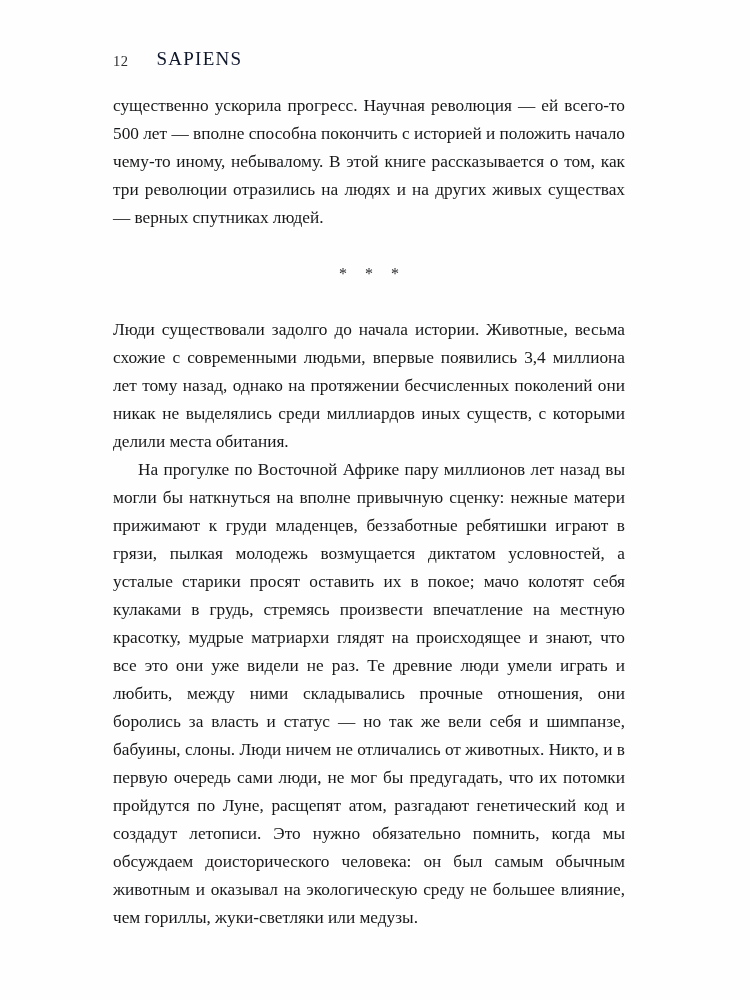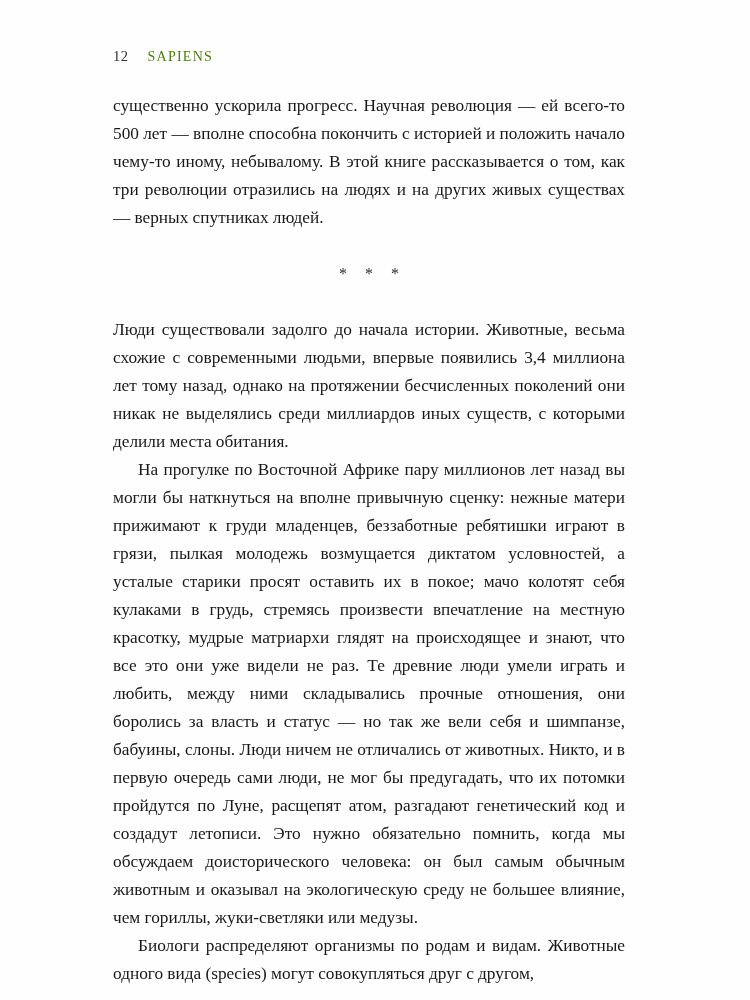--- a/index.html
+++ b/index.html
@@ -23,37 +23,37 @@
     box-sizing: border-box;
   }
 
   .running-head {
     position: absolute;
     top: 48px;
     left: 113px;
     width: 512px;
     display: flex;
     align-items: flex-end;
-    gap: 19px;
+    gap: 28px;
     color: #2a2b2d;
   }
 
   .folio {
     font-size: 14.5px;
     letter-spacing: 0.5px;
     font-variant-numeric: oldstyle-nums;
     color: #2d2e30;
   }
 
   .book-title {
-    font-size: 14px;
+    font-size: 19px;
     letter-spacing: 1.25px;
     font-variant: small-caps;
     text-transform: uppercase;
-    color: #4d7c0f;
+    color: #0f172a;
   }
 
   .text-block {
     position: absolute;
     top: 92px;
     left: 113px;
     width: 512px;
   }
 
   p.para {
@@ -98,17 +98,16 @@
   <div class="text-block">
 
     <p class="para no-indent">существенно ускорила прогресс. Научная революция — ей всего-то 500 лет — вполне способна покончить с историей и положить начало чему-то иному, небывалому. В этой книге рассказывается о том, как три революции отразились на людях и на других живых существах — верных спутниках людей.</p>
 
     <div class="section-break">* * *</div>
 
     <p class="para no-indent">Люди существовали задолго до начала истории. Животные, весьма схожие с современными людьми, впервые появились 3,4 миллиона лет тому назад, однако на протяжении бесчисленных поколений они никак не выделялись среди миллиардов иных существ, с которыми делили места обитания.</p>
 
     <p class="para">На прогулке по Восточной Африке пару миллионов лет назад вы могли бы наткнуться на вполне привычную сценку: нежные матери прижимают к груди младенцев, беззаботные ребятишки играют в грязи, пылкая молодежь возмущается диктатом условностей, а усталые старики просят оставить их в покое; мачо колотят себя кулаками в грудь, стремясь произвести впечатление на местную красотку, мудрые матриархи глядят на происходящее и знают, что все это они уже видели не раз. Те древние люди умели играть и любить, между ними складывались прочные отношения, они боролись за власть и статус — но так же вели себя и шимпанзе, бабуины, слоны. Люди ничем не отличались от животных. Никто, и в первую очередь сами люди, не мог бы предугадать, что их потомки пройдутся по Луне, расщепят атом, разгадают генетический код и создадут летописи. Это нужно обязательно помнить, когда мы обсуждаем доисторического человека: он был самым обычным животным и оказывал на экологическую среду не большее влияние, чем гориллы, жуки-светляки или медузы.</p>
 
-    <p class="para">Биологи распределяют организмы по родам и видам. Животные одного вида (species) могут совокупляться друг с другом,</p>
 
   </div>
 
 </div>
 
 </body></html>

